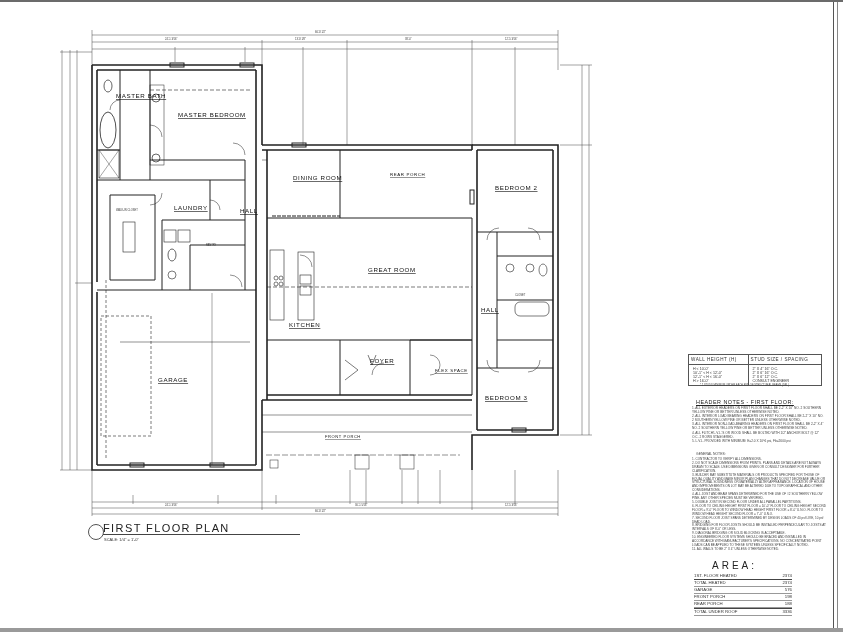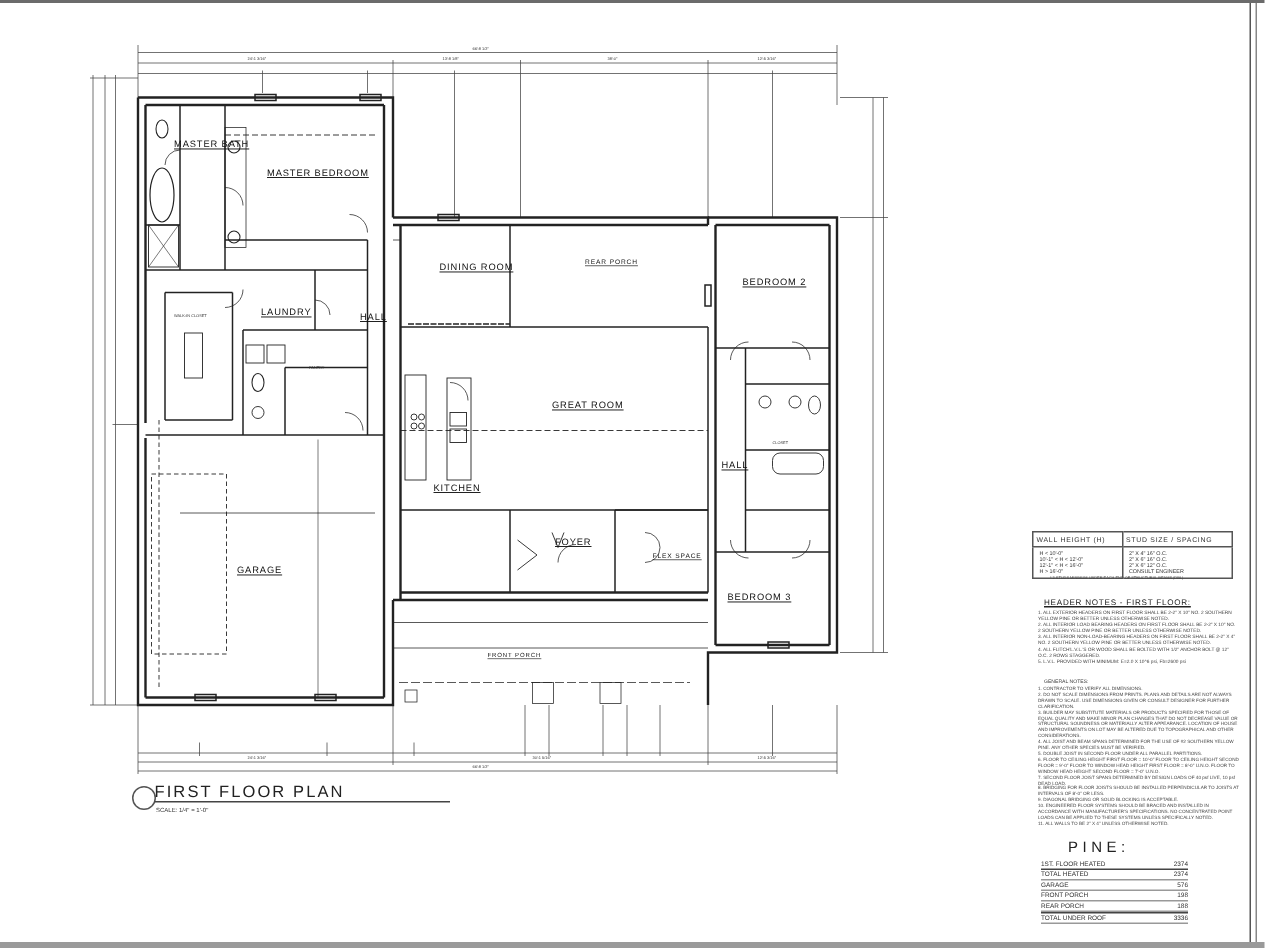--- a/index.html
+++ b/index.html
@@ -313,21 +313,21 @@
     <div>4. ALL JOIST AND BEAM SPANS DETERMINED FOR THE USE OF #2 SOUTHERN YELLOW PINE. ANY OTHER SPECIES MUST BE VERIFIED.</div>
     <div>5. DOUBLE JOIST IN SECOND FLOOR UNDER ALL PARALLEL PARTITIONS.</div>
     <div>6. FLOOR TO CEILING HEIGHT FIRST FLOOR = 10'-0" FLOOR TO CEILING HEIGHT SECOND FLOOR = 9'-0" FLOOR TO WINDOW HEAD HEIGHT FIRST FLOOR = 8'-0" U.N.O. FLOOR TO WINDOW HEAD HEIGHT SECOND FLOOR = 7'-0" U.N.O.</div>
     <div>7. SECOND FLOOR JOIST SPANS DETERMINED BY DESIGN LOADS OF 40 psf LIVE, 10 psf DEAD LOAD.</div>
     <div>8. BRIDGING FOR FLOOR JOISTS SHOULD BE INSTALLED PERPENDICULAR TO JOISTS AT INTERVALS OF 8'-0" OR LESS.</div>
     <div>9. DIAGONAL BRIDGING OR SOLID BLOCKING IS ACCEPTABLE.</div>
     <div>10. ENGINEERED FLOOR SYSTEMS SHOULD BE BRACED AND INSTALLED IN ACCORDANCE WITH MANUFACTURER'S SPECIFICATIONS. NO CONCENTRATED POINT LOADS CAN BE APPLIED TO THESE SYSTEMS UNLESS SPECIFICALLY NOTED.</div>
     <div>11. ALL WALLS TO BE 2" X 4" UNLESS OTHERWISE NOTED.</div>
   </div>
 
-  <div class="area-title">PINE:</div>
+  <div class="area-title">AREA:</div>
   <div class="area">
     <div class="row first">
         <span>1ST. FLOOR HEATED</span>
         <span>2374</span>
       </div>
     <div class="row">
         <span>TOTAL HEATED</span>
         <span>2374</span>
       </div>
     <div class="row">

